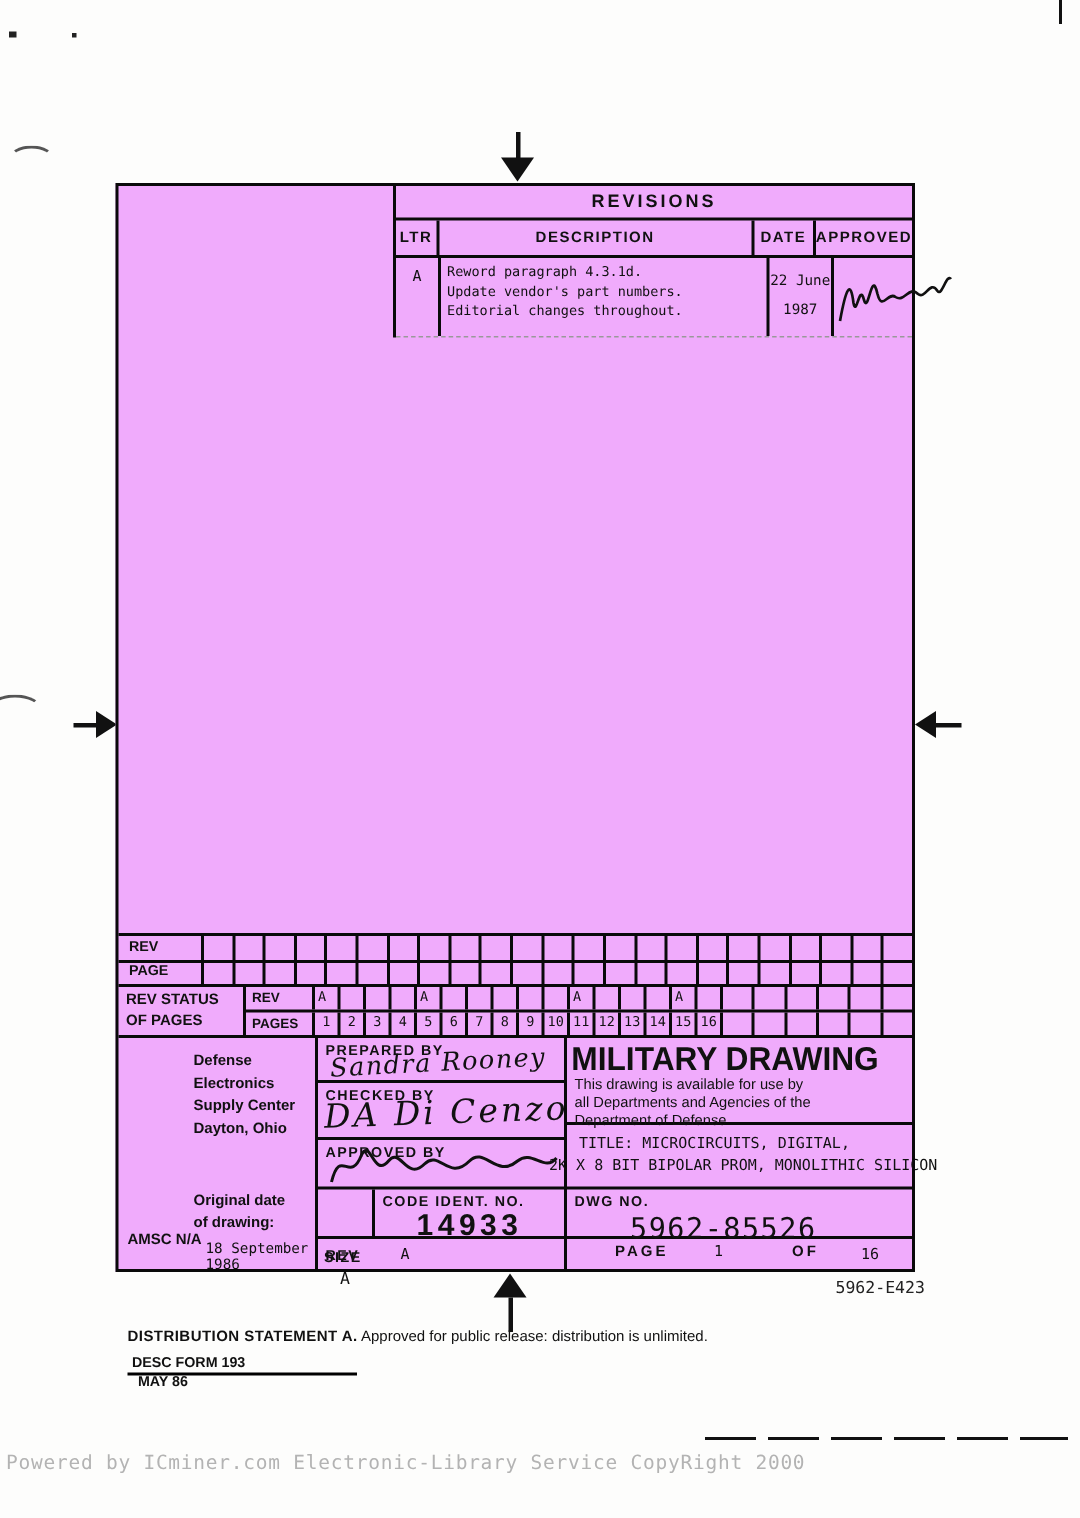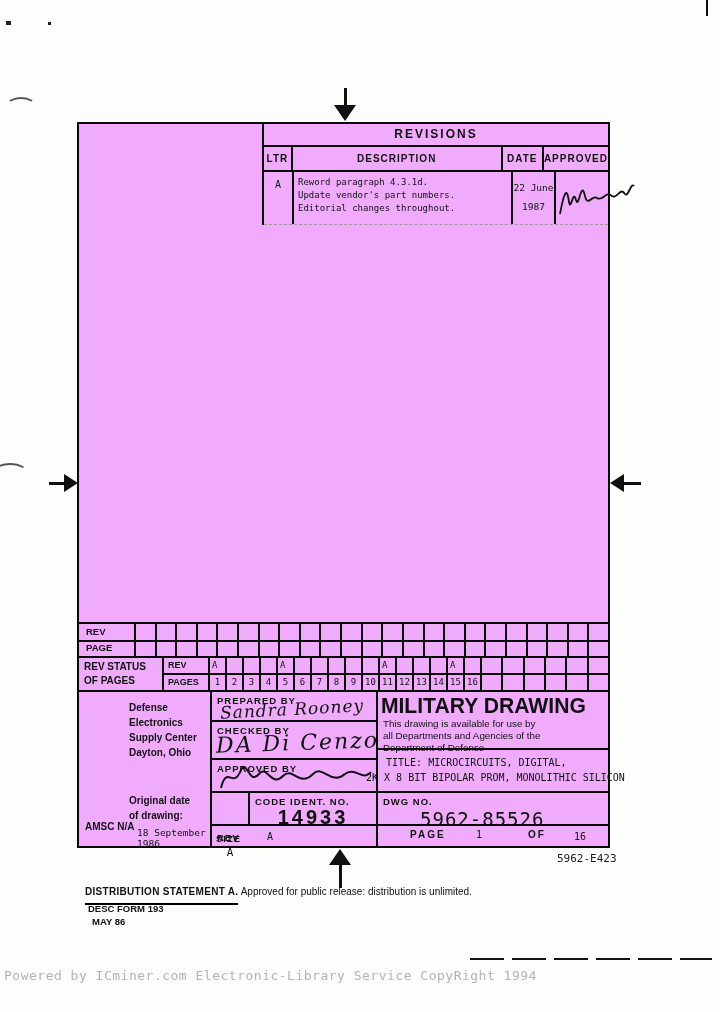--- a/index.html
+++ b/index.html
@@ -72,21 +72,21 @@
 
   
   .aline{background:#111;position:absolute;}
   .tri{width:0;height:0;position:absolute;}
 
   
   .arc{position:absolute;border:2px solid #555;border-color:#555 transparent transparent transparent;border-radius:50%;}
   .speck{position:absolute;background:#222;}
 
   #dist{left:85px;top:886px;font-size:10px;white-space:nowrap;}
-  #dist .t{font-weight:bold;border-bottom:2px solid #000;padding-bottom:6px;letter-spacing:.3px;}
+  #dist .t{font-weight:bold;border-bottom:2px solid #000;padding-bottom:18px;letter-spacing:.3px;}
   #descform{left:88px;top:903px;font-size:9.5px;font-weight:bold;}
   #maydate{left:92px;top:916px;font-size:9.5px;font-weight:bold;}
   #cornercode{left:557px;top:852px;font-size:11px;color:#222;}
   #watermark{left:4px;top:968px;font-size:13px;color:#b3b3b3;letter-spacing:.5px;white-space:nowrap;}
   #scanline{left:470px;top:958px;width:242px;height:2px;background:repeating-linear-gradient(90deg,#111 0 34px,transparent 34px 42px);}
 </style>
 </head>
 <body>
 
 <div class="speck abs" style="left:6px;top:21px;width:5px;height:4px;"></div>
@@ -333,13 +333,13 @@
     </div>
   </div>
 </div>
 
 <div id="cornercode" class="abs mono">5962-E423</div>
 <div id="dist" class="abs">
   <span class="t">DISTRIBUTION STATEMENT A.</span><span>  Approved for public release: distribution is unlimited.</span>
 </div>
 <div id="descform" class="abs">DESC FORM 193</div>
 <div id="maydate" class="abs">MAY 86</div>
-<div id="watermark" class="abs mono">Powered by ICminer.com Electronic-Library Service CopyRight 1994</div>
+<div id="watermark" class="abs mono">Powered by ICminer.com Electronic-Library Service CopyRight 2000</div>
 
 </body></html>

